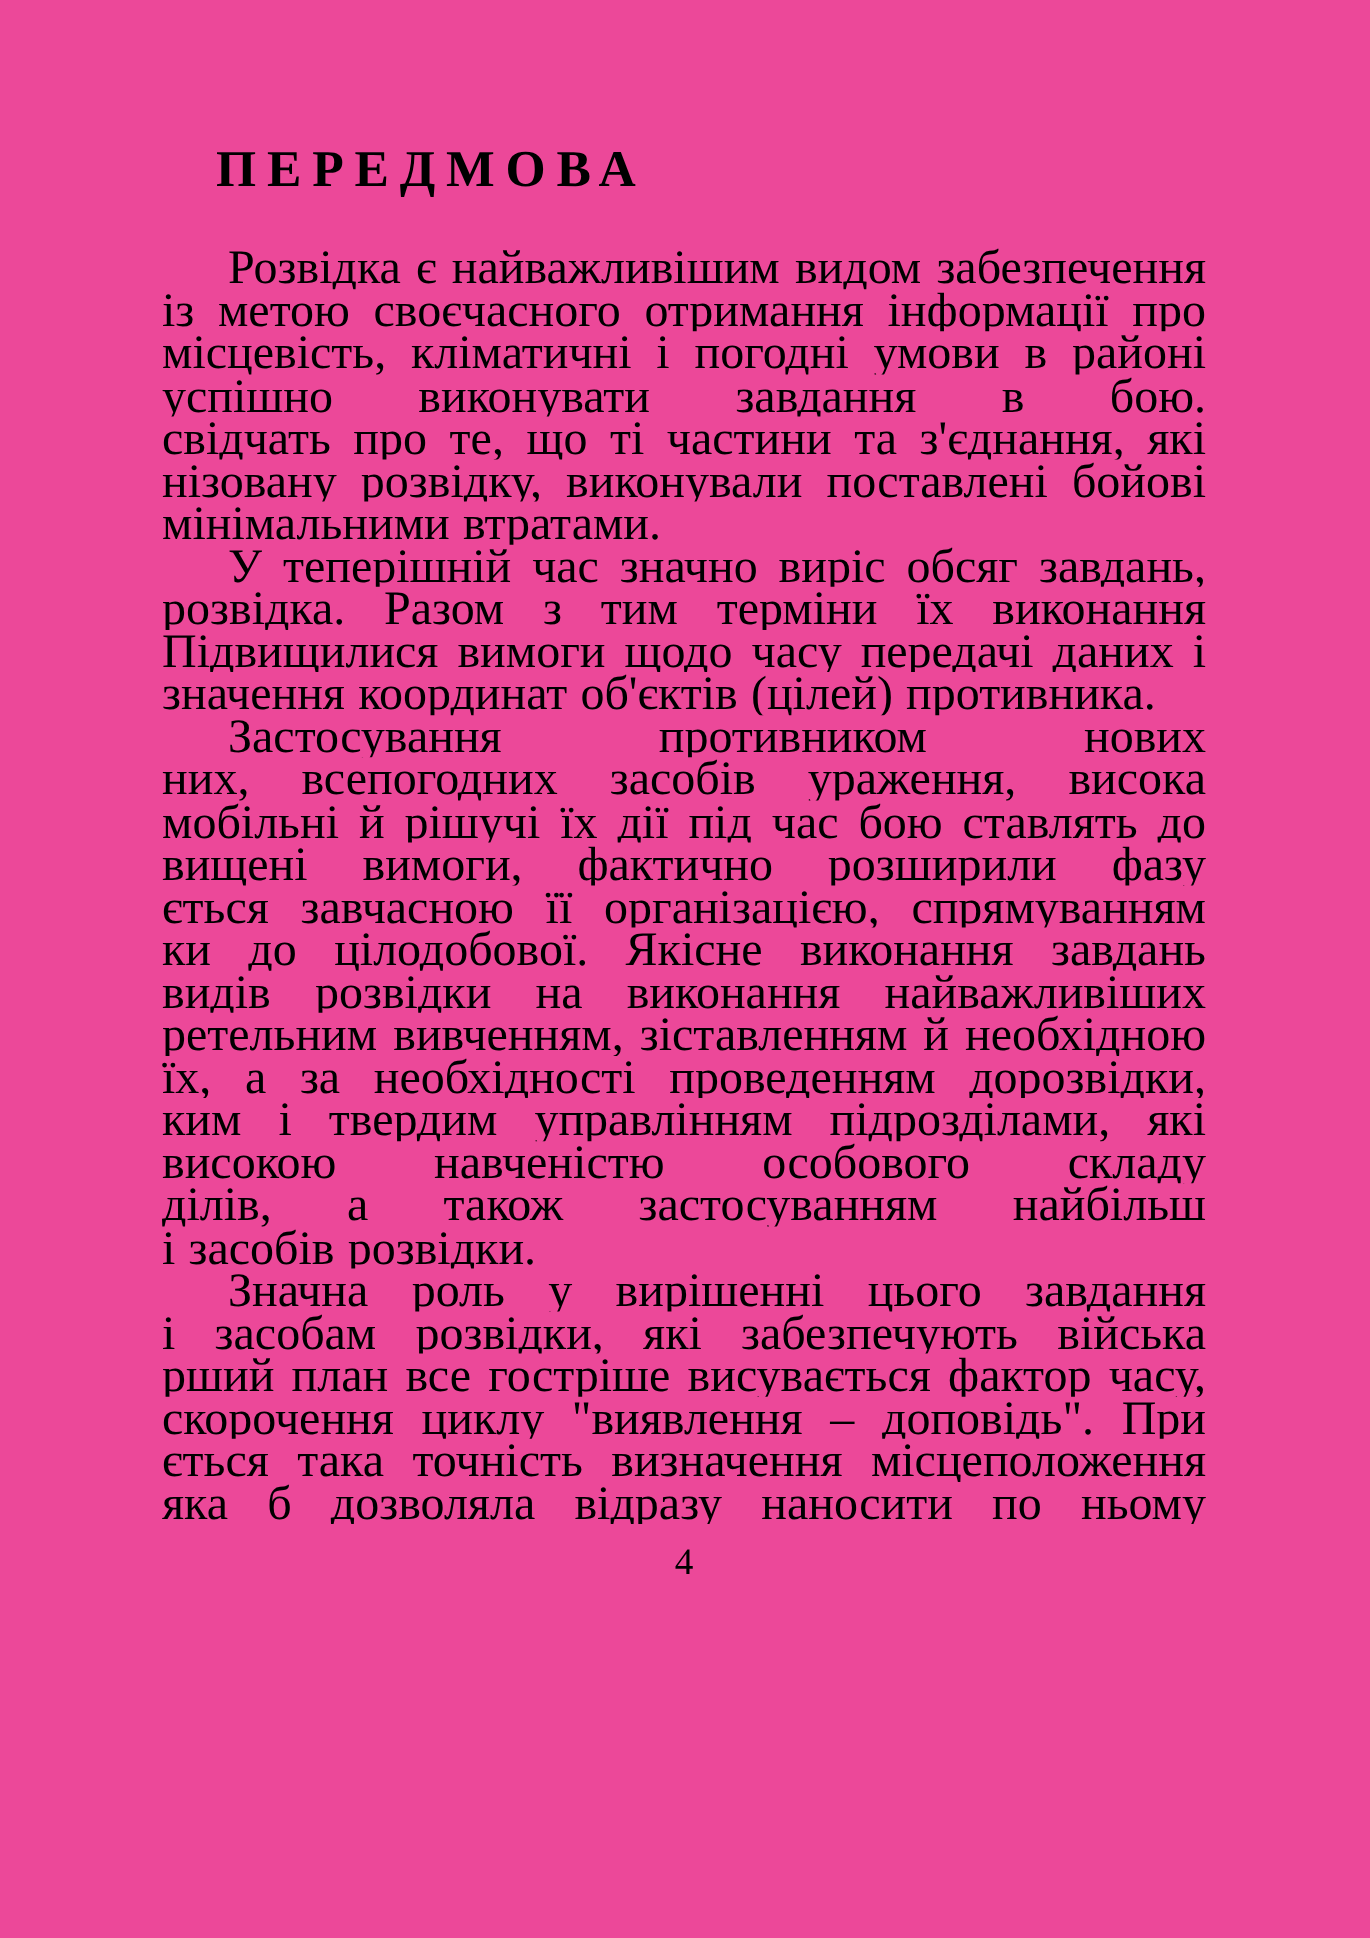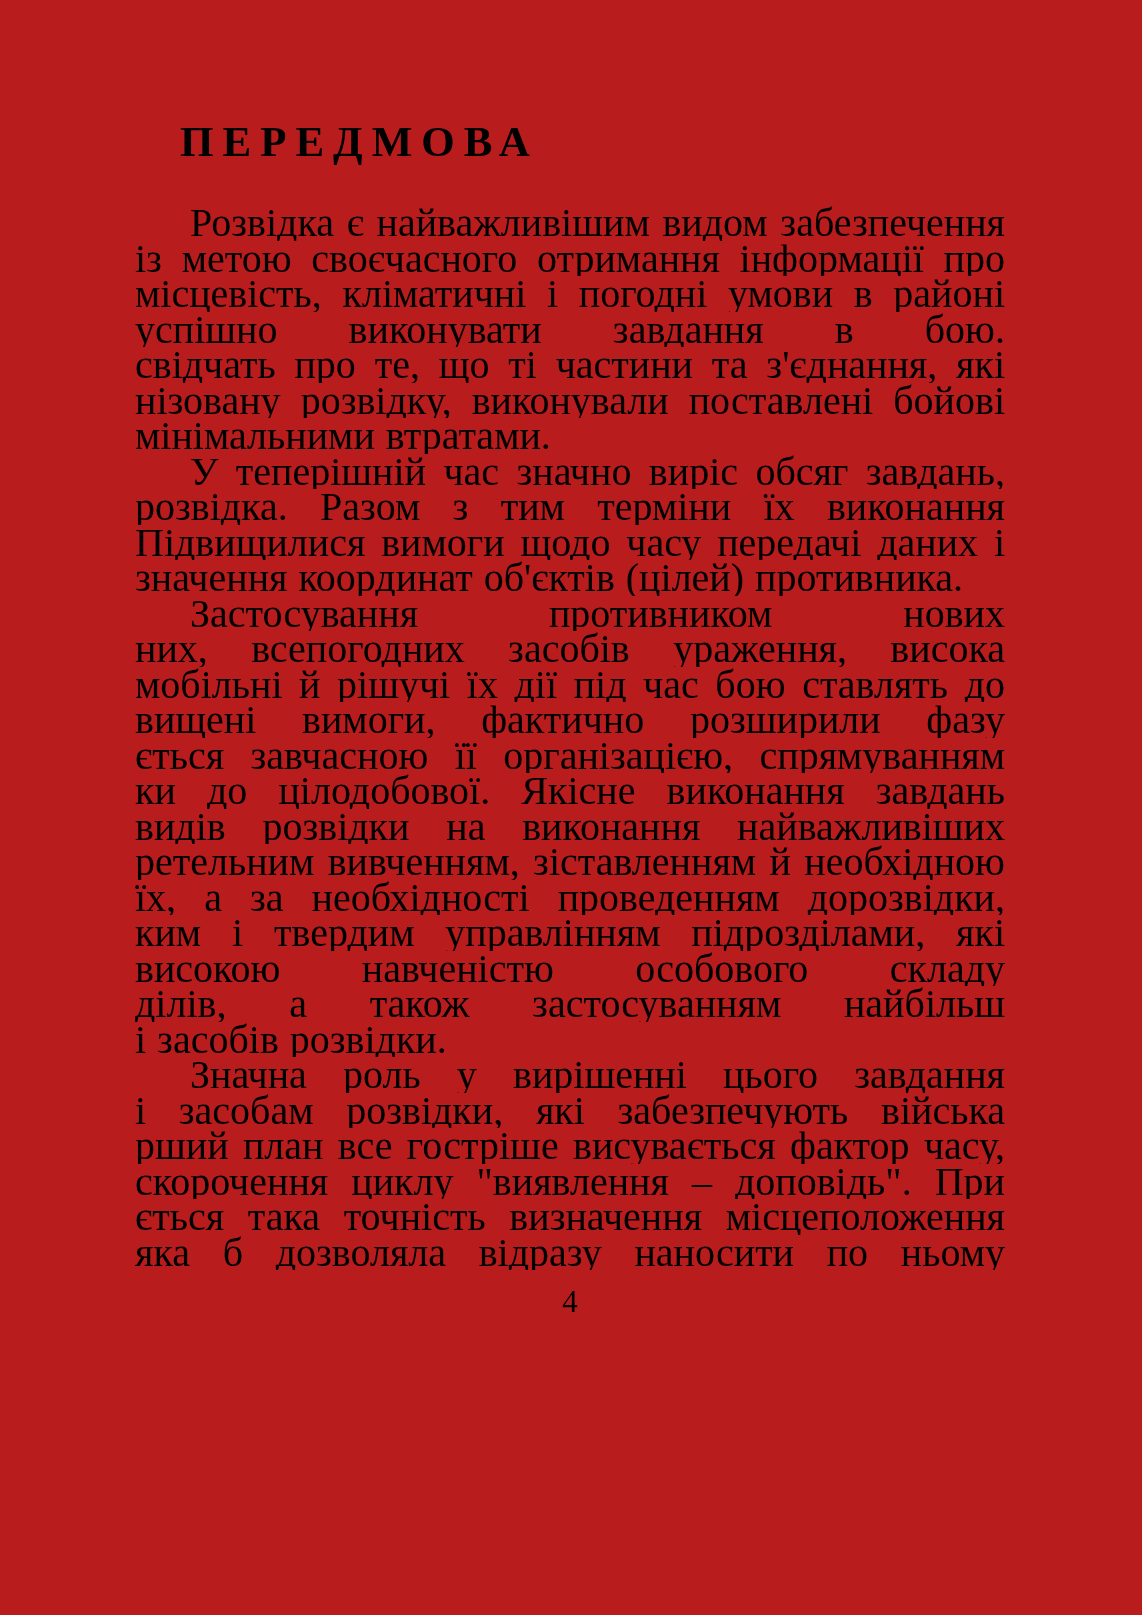--- a/index.html
+++ b/index.html
@@ -11,21 +11,21 @@
     width: 1142px;
     height: 1615px;
     font-family: "Liberation Serif", "DejaVu Serif", serif;
     color: #000000;
     overflow: hidden;
   }
   .page {
     position: relative;
     width: 1142px;
     height: 1615px;
-    background: #b91c1c;
+    background: #ec4899;
   }
   .content {
     position: absolute;
     left: 135px;
     top: 0;
     width: 870px;
   }
   .title {
     margin: 118px 0 40px 45px;
     font-size: 43px;

